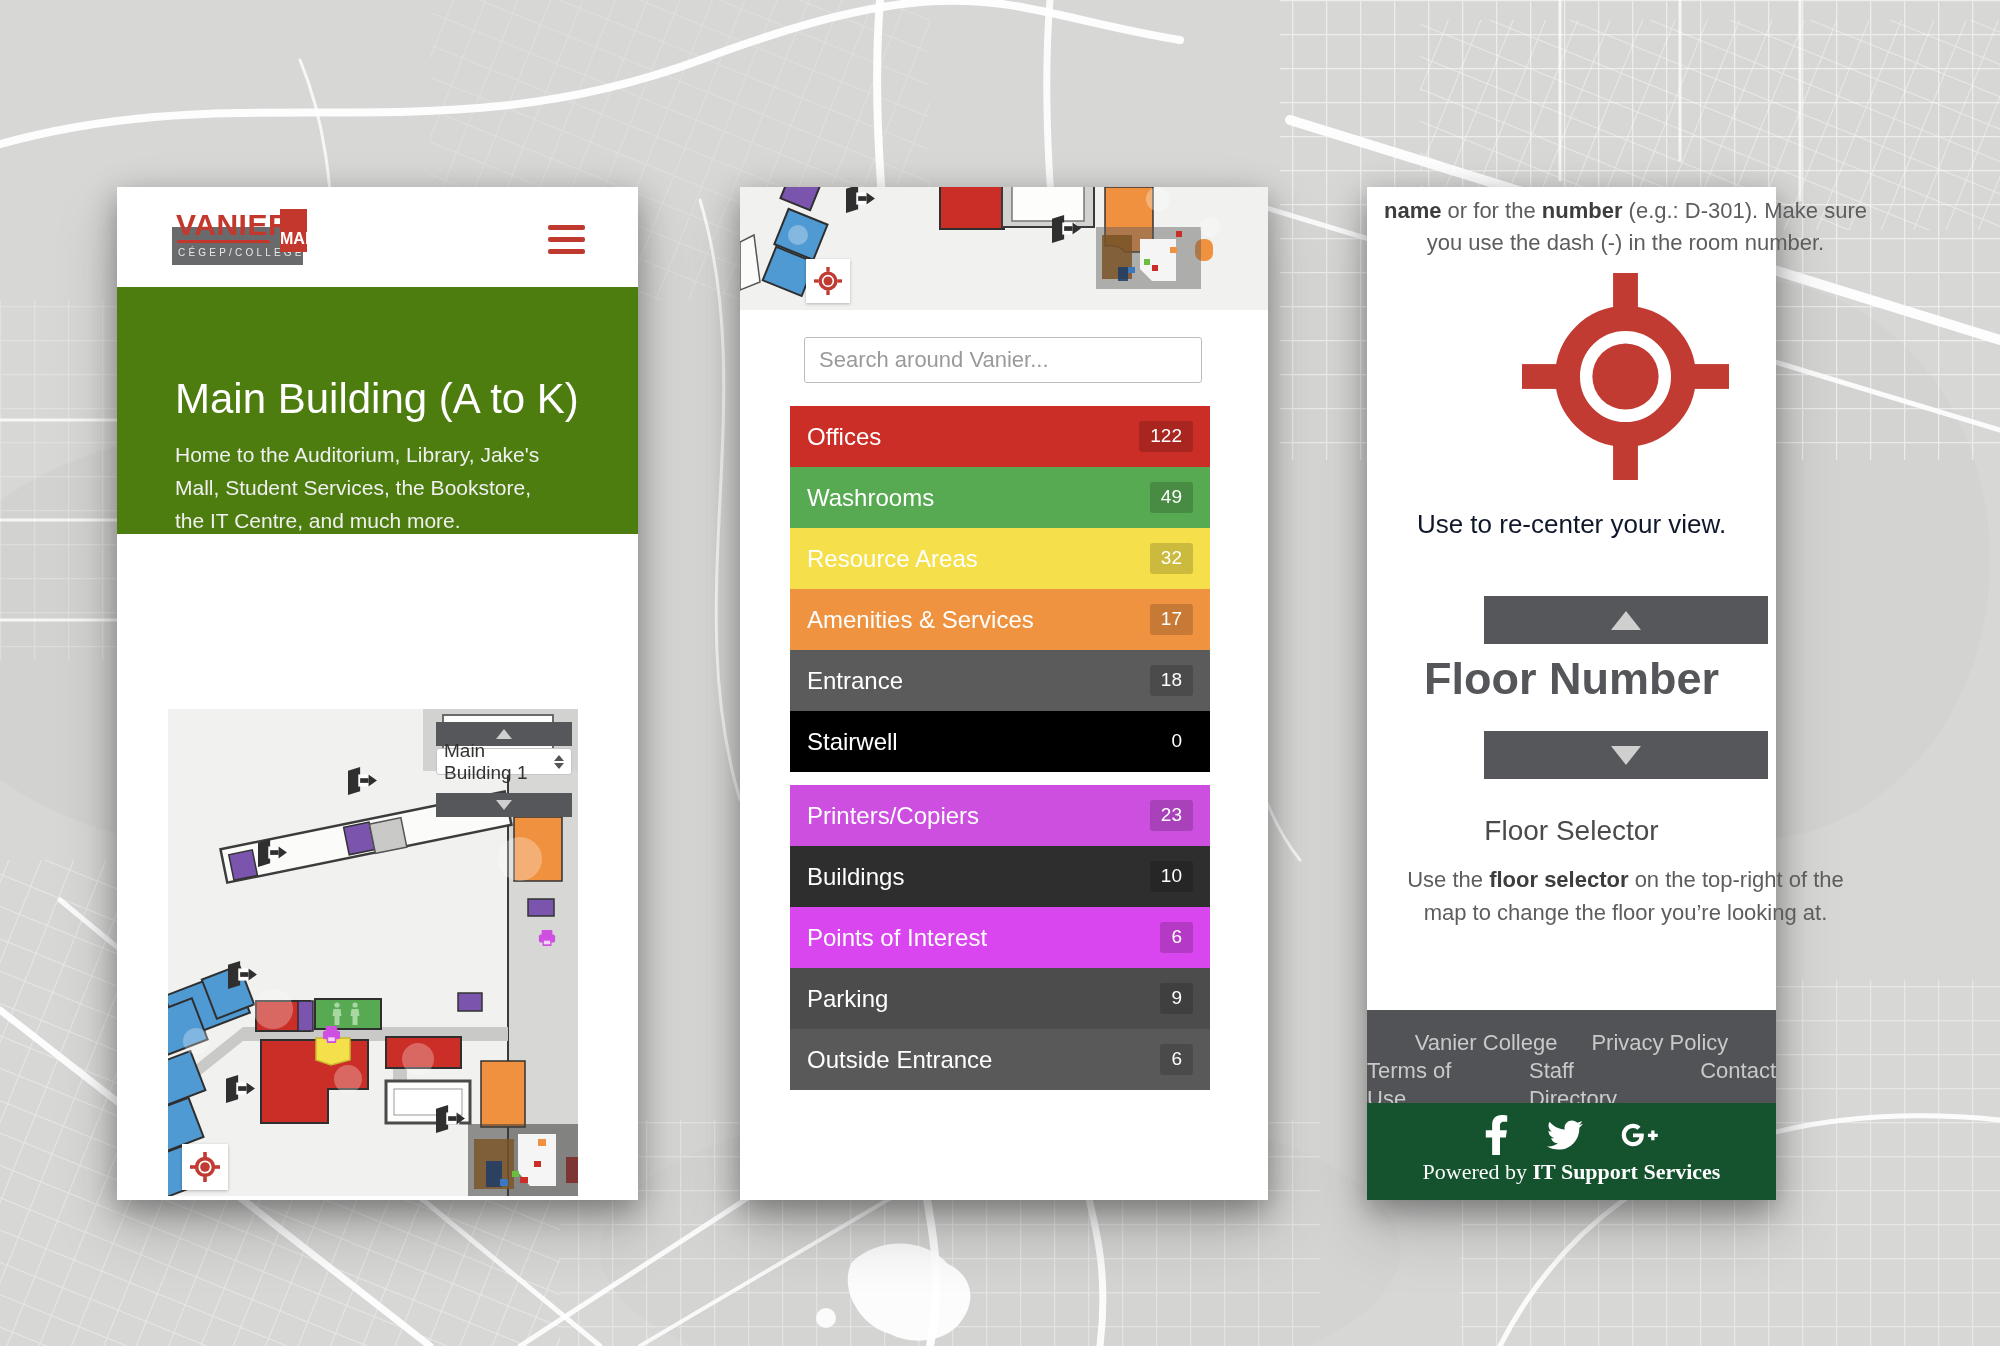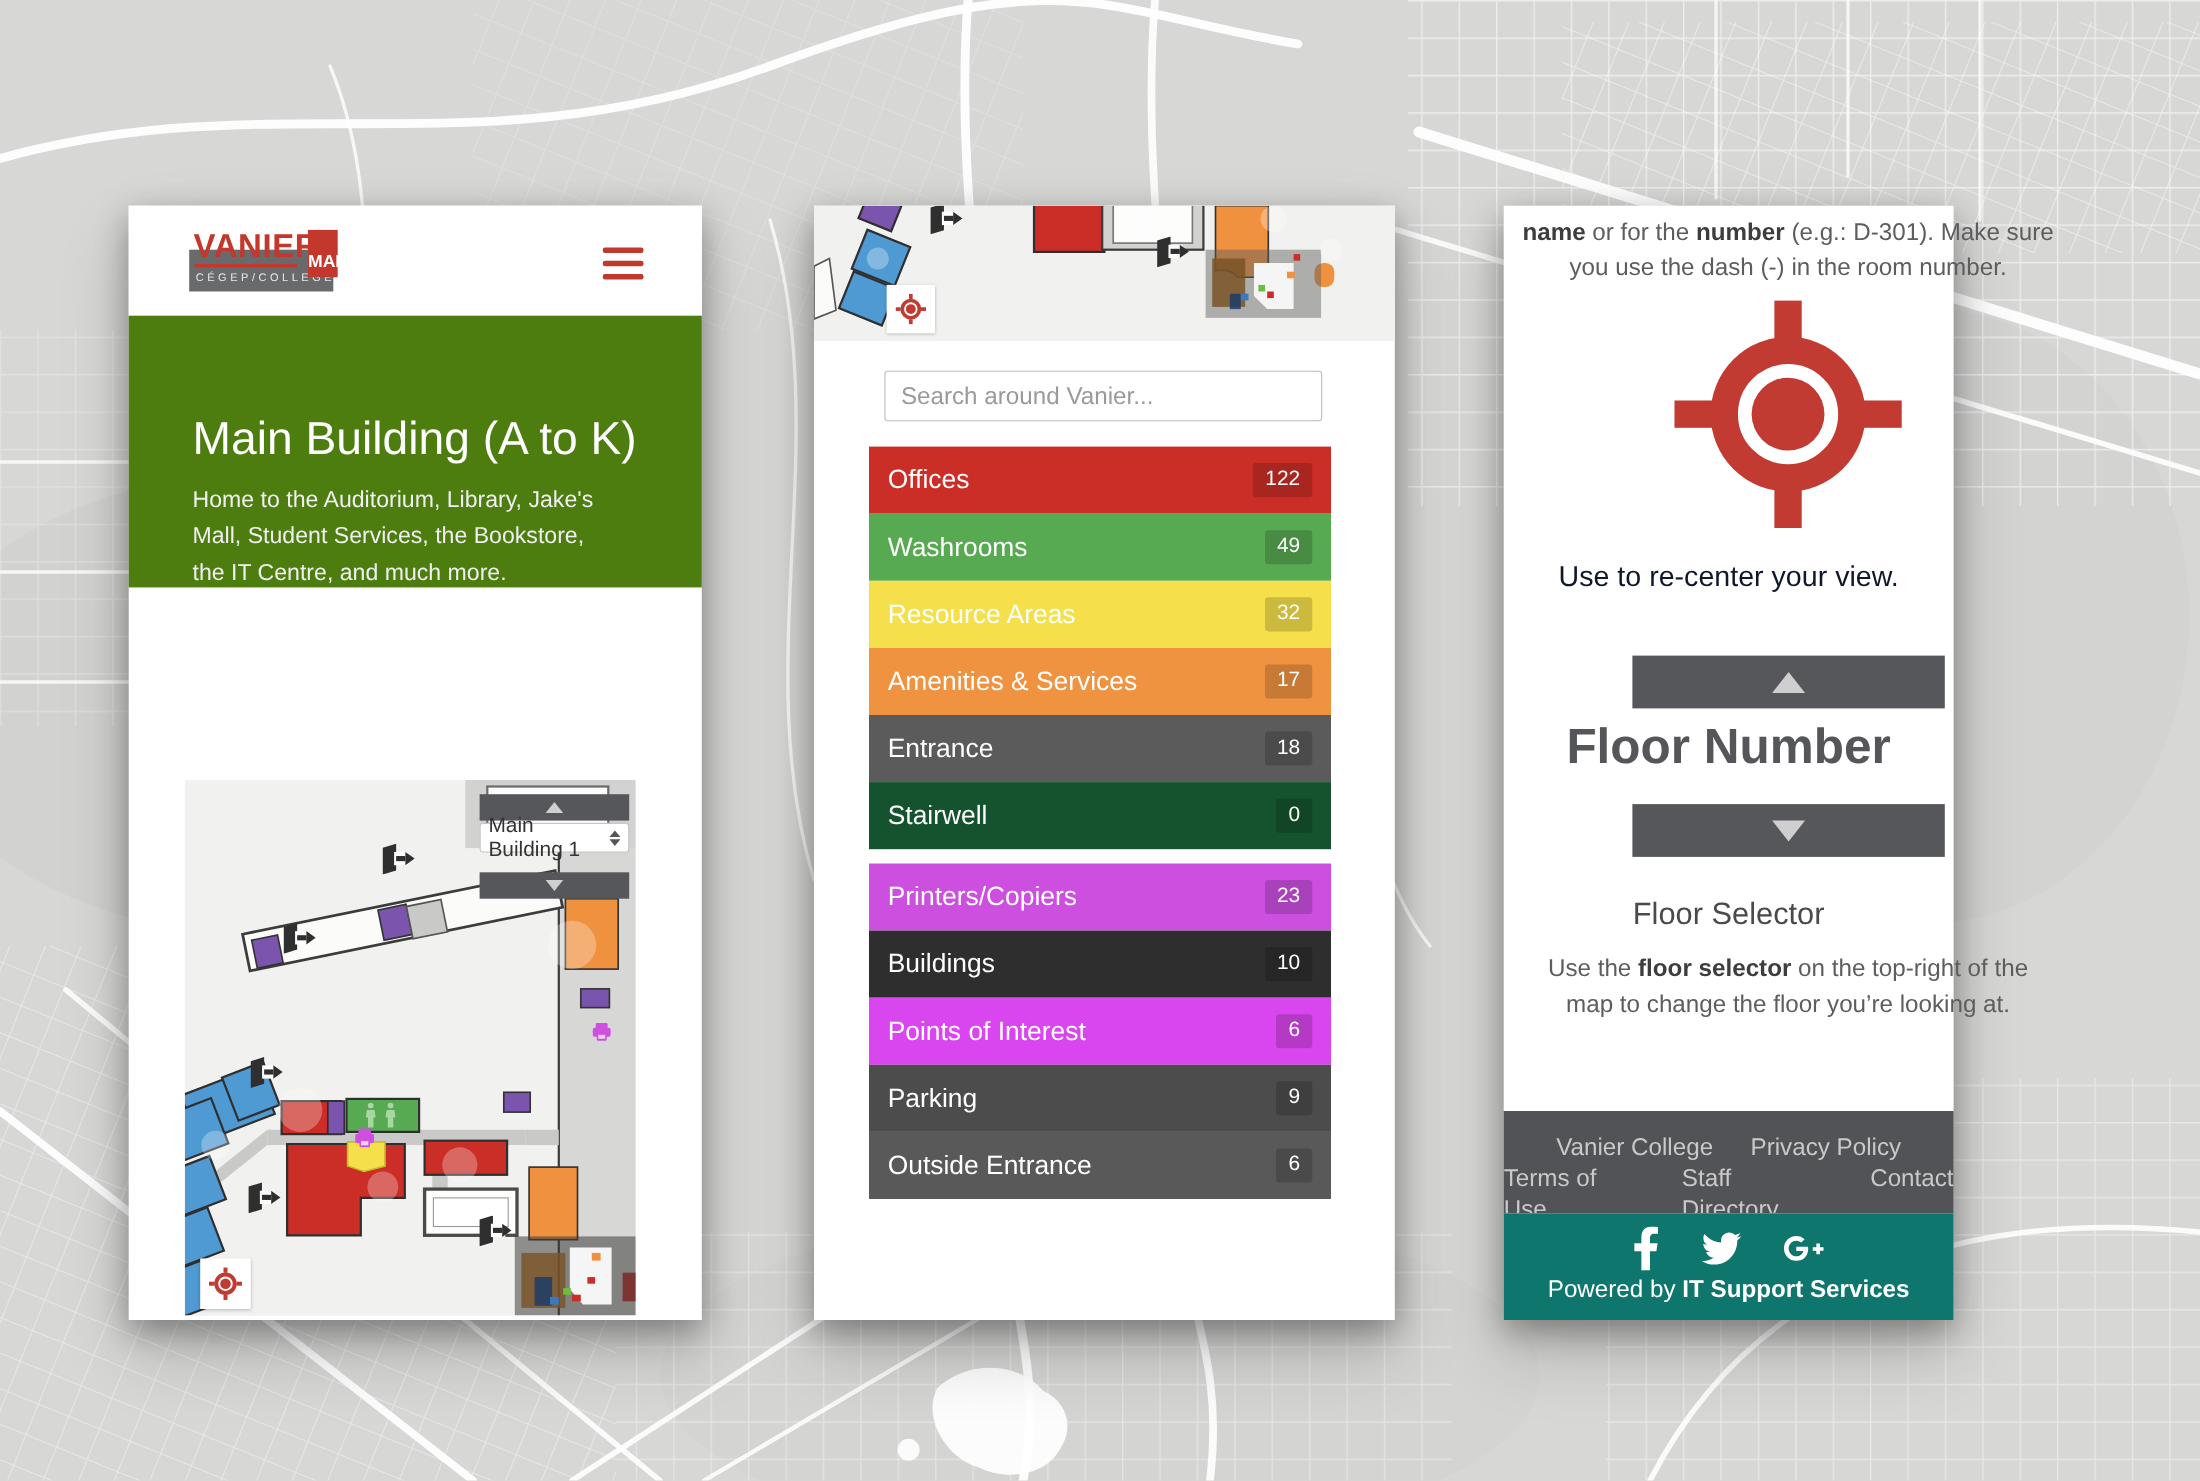--- a/index.html
+++ b/index.html
@@ -91,21 +91,21 @@
              font-size:45px;font-weight:bold;color:#55565a;}
   .fs-head{position:absolute;top:628px;left:0;width:100%;text-align:center;
            font-size:28px;color:#4a4a4a;}
   .fs-text{position:absolute;top:676px;left:38px;width:441px;text-align:center;
            font-size:22px;line-height:1.5;}
   .footer-dark{position:absolute;top:823px;left:0;width:100%;height:93px;background:#525356;
                padding-top:19px;}
   .flink-row{display:flex;justify-content:center;column-gap:34px;font-size:22px;
              color:#c9c9c9;line-height:28px;}
   .flink-row span{cursor:pointer;}
-  .footer-red{position:absolute;top:916px;left:0;width:100%;height:97px;background:#0f766e;}
+  .footer-red{position:absolute;top:916px;left:0;width:100%;height:97px;background:#14532d;font-family:Liberation Serif, serif;}
   .social{display:flex;justify-content:center;align-items:center;gap:38px;height:52px;
           padding-top:12px;}
   .social svg{fill:#fff;cursor:pointer;}
   .powered{text-align:center;font-size:22px;color:#fff;margin-top:4px;}
 </style>
 </head>
 <body>
 
 <div class="stage">
 
@@ -379,21 +379,21 @@
         <span class="badge">32</span>
       </div>
       <div class="cat-row" style="background-color: rgb(239, 147, 64);">
         <span>Amenities &amp; Services</span>
         <span class="badge">17</span>
       </div>
       <div class="cat-row" style="background-color: rgb(91, 91, 91);">
         <span>Entrance</span>
         <span class="badge">18</span>
       </div>
-      <div class="cat-row" style="background-color: #14532d;">
+      <div class="cat-row" style="background-color: #000000;">
         <span>Stairwell</span>
         <span class="badge">0</span>
       </div>
       <div class="cat-row sep" style="background-color: rgb(204, 79, 224);">
         <span>Printers/Copiers</span>
         <span class="badge">23</span>
       </div>
       <div class="cat-row" style="background-color: rgb(46, 46, 46);">
         <span>Buildings</span>
         <span class="badge">10</span>

